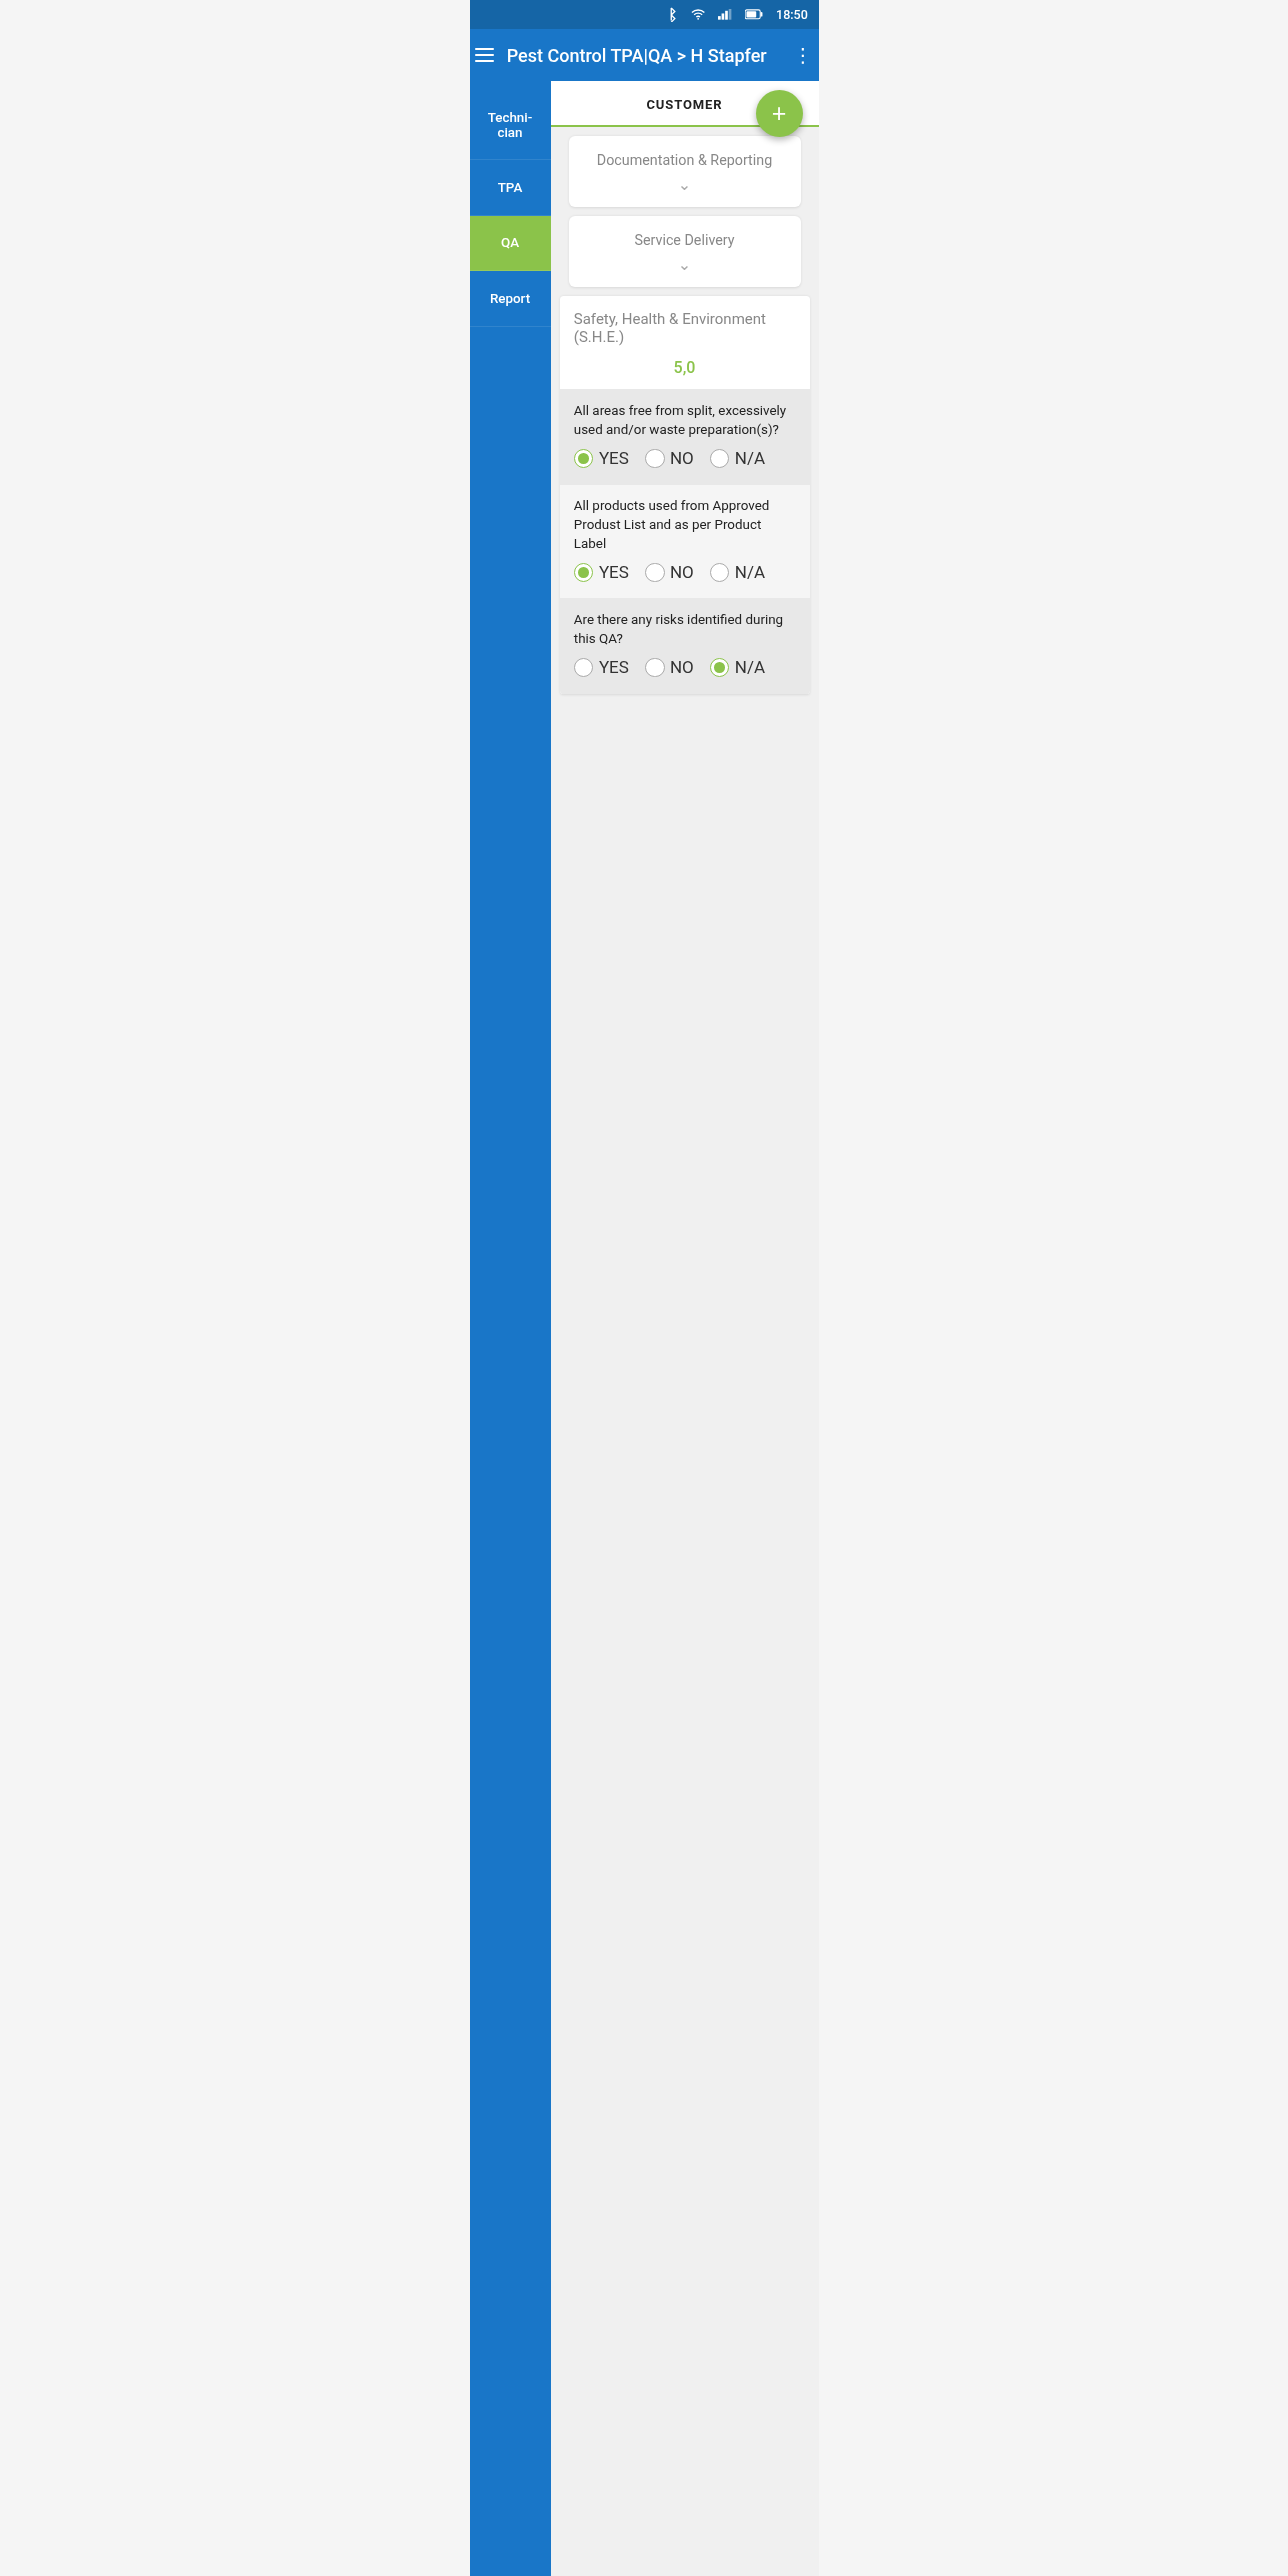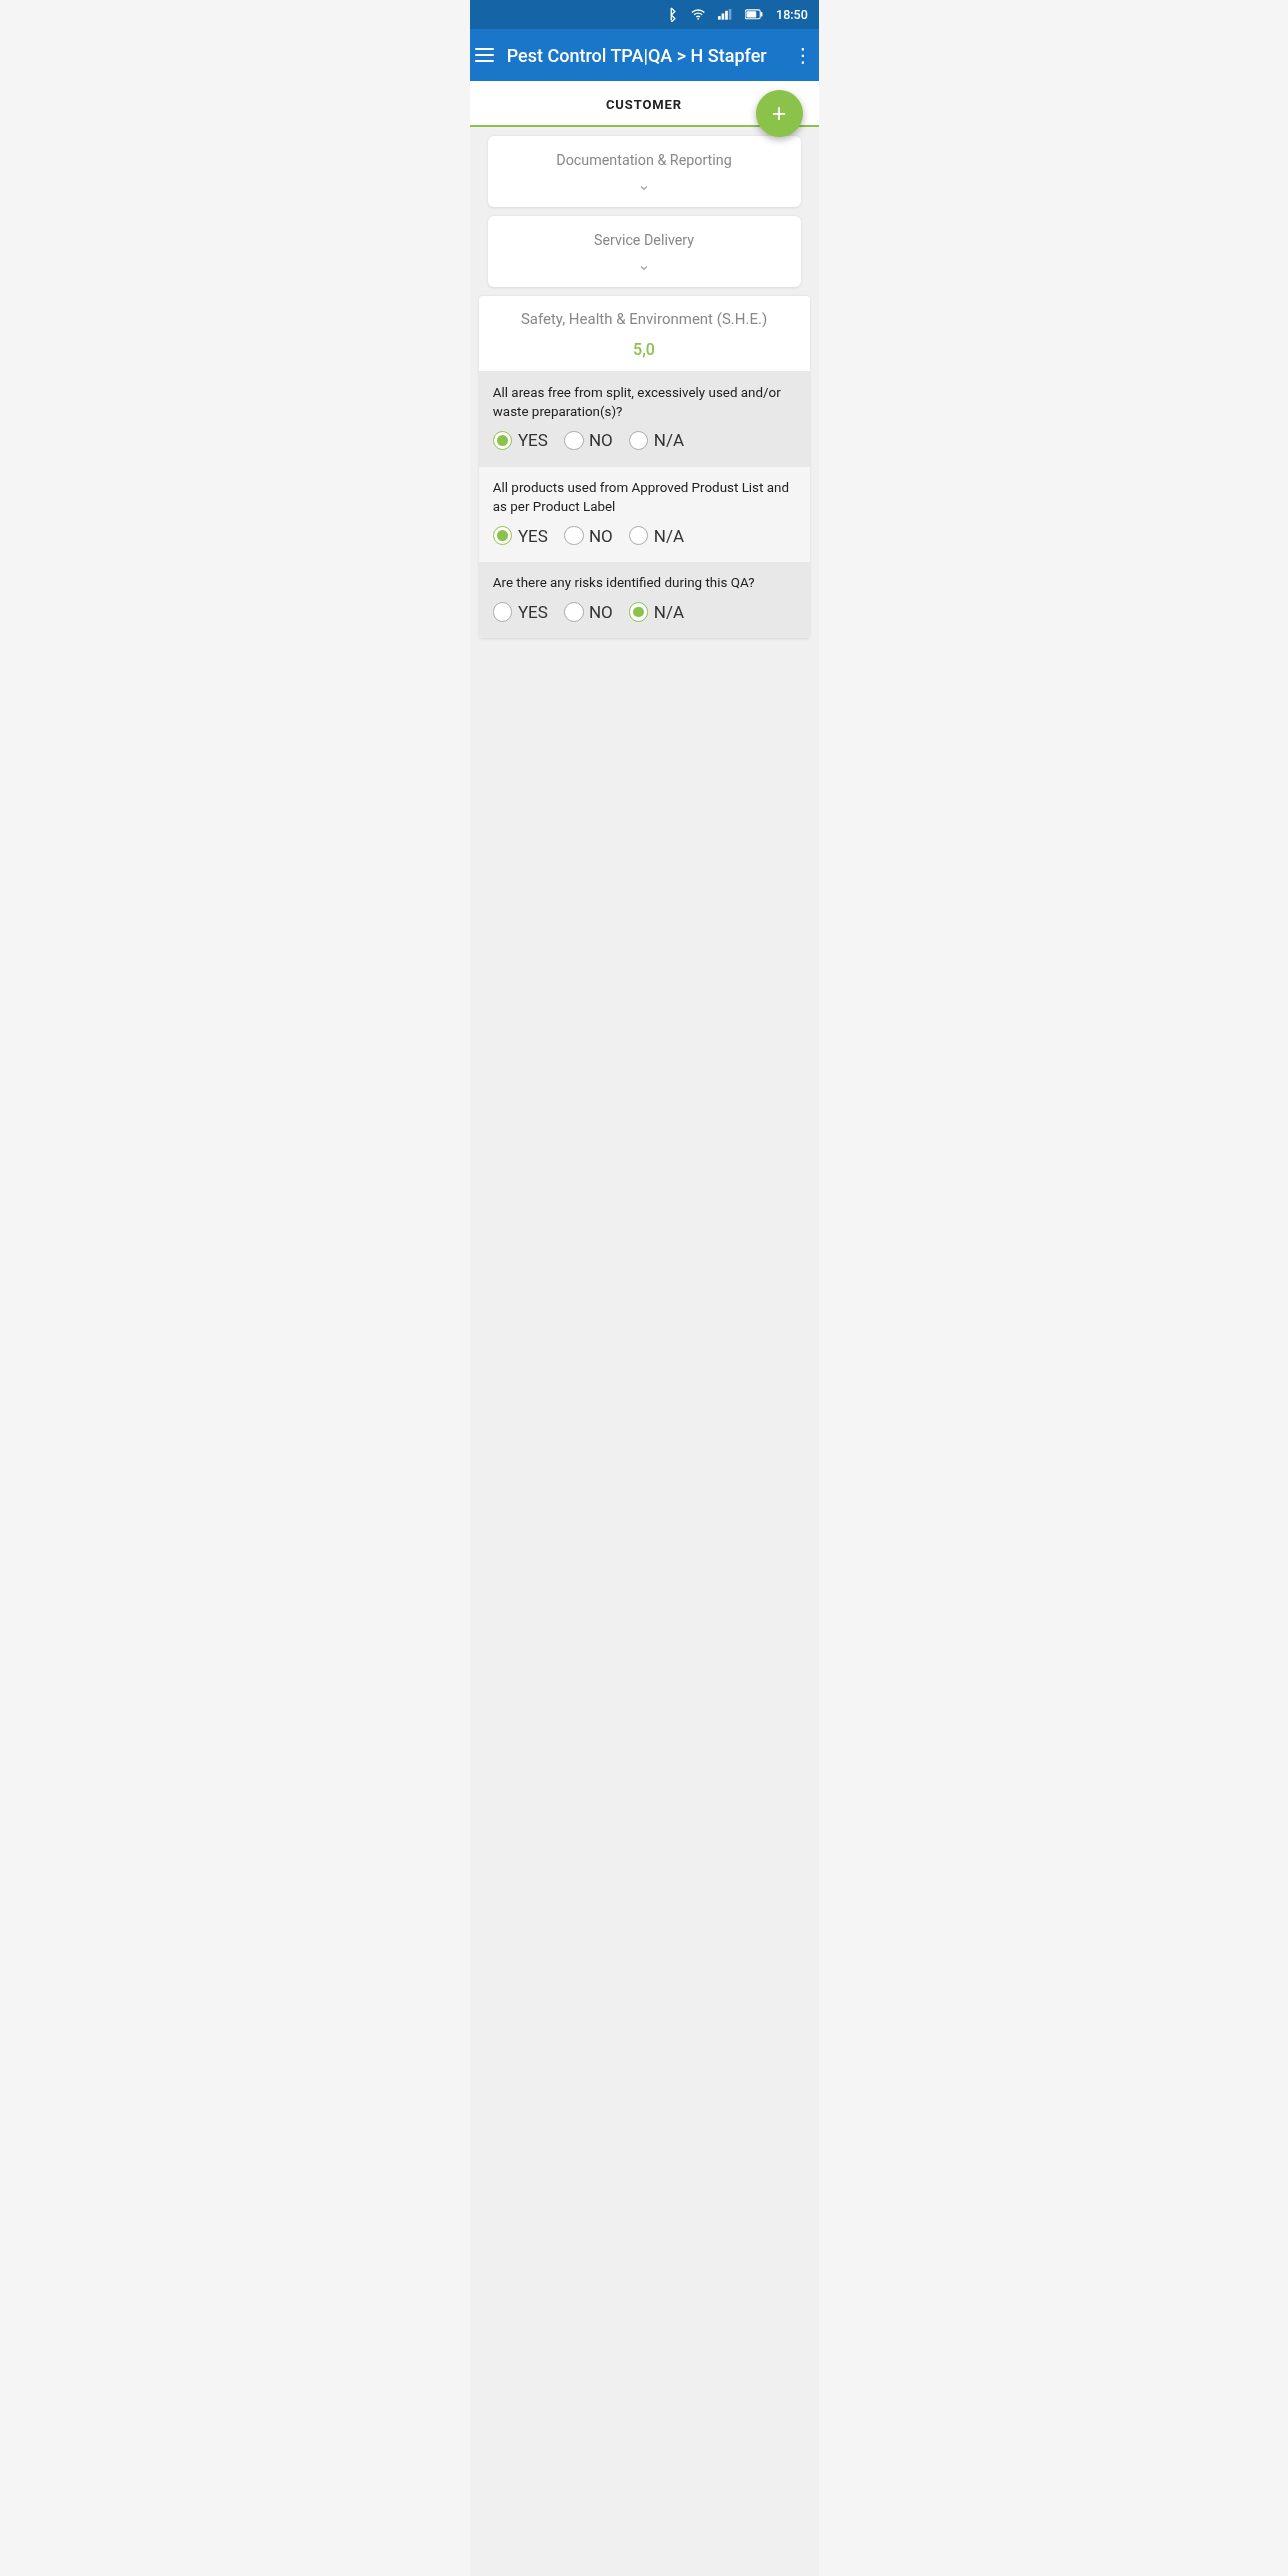--- a/index.html
+++ b/index.html
@@ -311,20 +311,26 @@
     <span></span>
       <span></span>
       <span></span>
   </div>
   <span class="app-bar-title">Pest Control TPA|QA &gt; H Stapfer</span>
   <span class="more-icon">⋮</span>
 </div>
 
 <div class="main-layout">
 
+  <div class="sidebar">
+    <div class="sidebar-item">Techni-<br>cian</div>
+    <div class="sidebar-item">TPA</div>
+    <div class="sidebar-item active">QA</div>
+    <div class="sidebar-item">Report</div>
+  </div>
 
   <div class="content-area">
 
     <div class="section-header">
       <div class="section-title">CUSTOMER</div>
       <div class="section-underline"></div>
       <button class="fab-button">+</button>
     </div>
 
 

